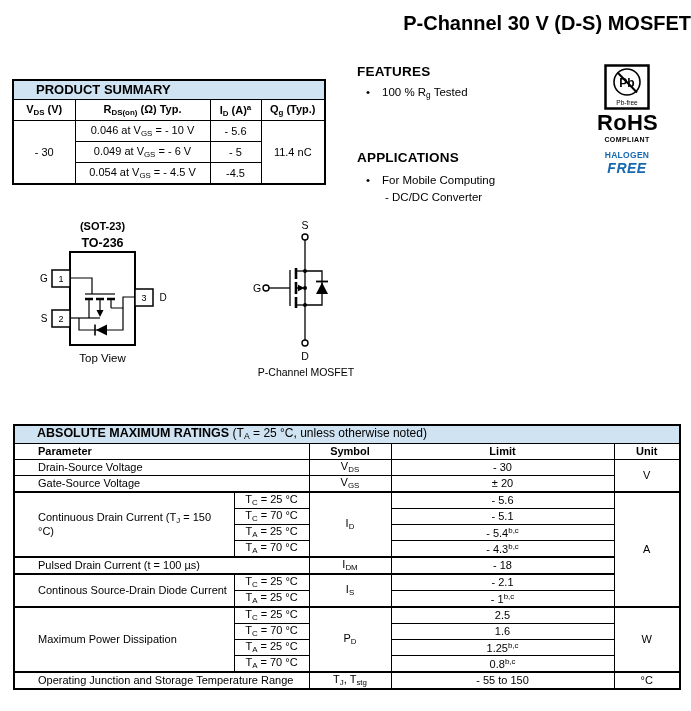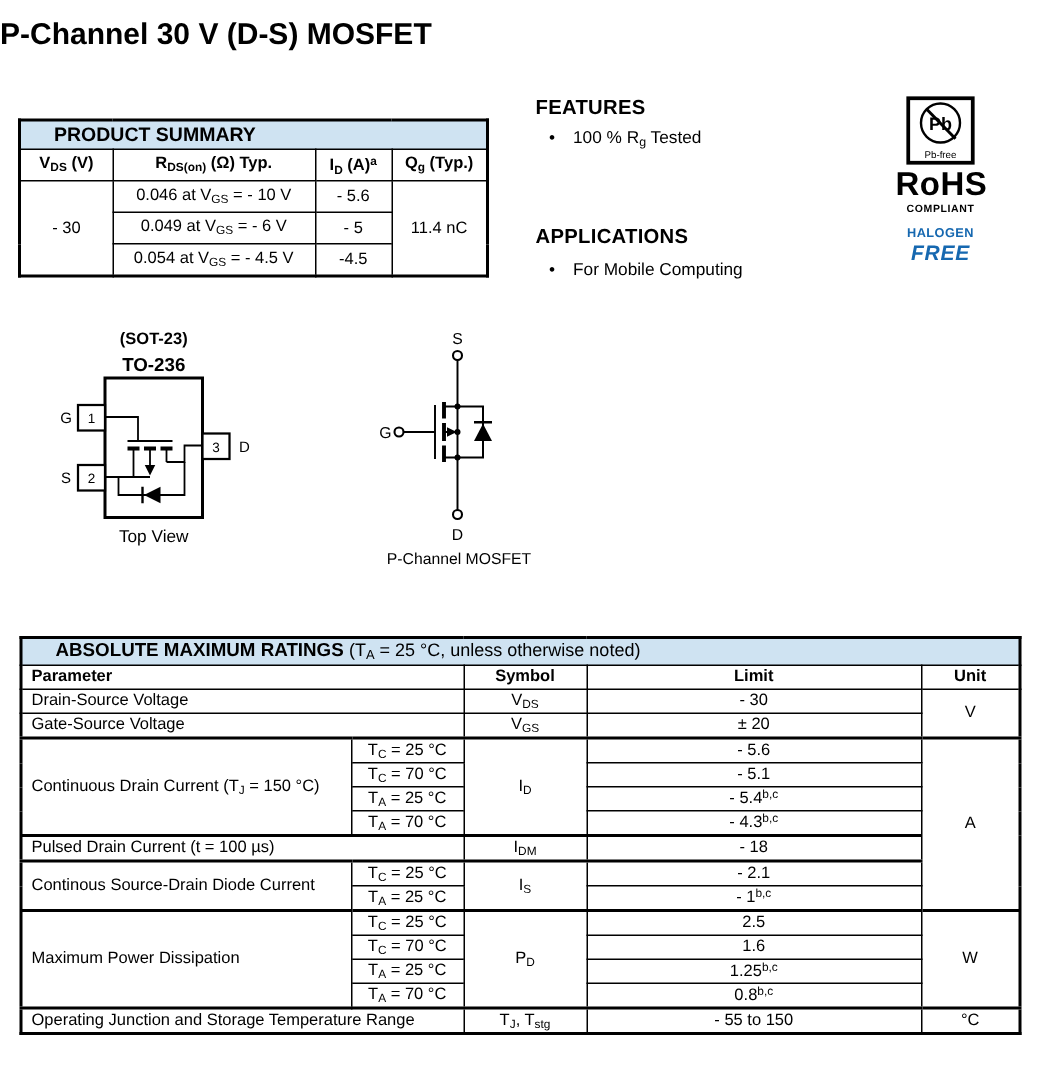--- a/index.html
+++ b/index.html
@@ -2,35 +2,35 @@
 <html style="--header-bg: #cfe3f2; --accent-blue: #1668b0;"><head>
 <meta charset="utf-8">
 <style>
   :root{ --header-bg:#cfe3f2; --accent-blue:#1668b0; }
   html,body{margin:0;padding:0;background:#fff;}
   body{position:relative;width:691px;height:711px;font-family:"Liberation Sans","DejaVu Sans",sans-serif;color:#000;font-size:11px;overflow:hidden;}
   .abs{position:absolute;}
   sub{font-size:72%;vertical-align:-0.28em;letter-spacing:0;}
   sup{font-size:72%;vertical-align:0.45em;}
   
-  .page-title{top:12px;left:0;width:691px;text-align:left;font-size:20px;font-weight:bold;}
+  .page-title{top:12px;left:0;width:691px;text-align:right;font-size:20px;font-weight:bold;}
   
   table{border-collapse:collapse;table-layout:fixed;}
   td{border:1px solid #000;padding:0 4px;text-align:center;vertical-align:middle;font-size:11px;line-height:1.15;}
   .tbar td{background:var(--header-bg);text-align:left;font-weight:bold;font-size:13px;padding-left:22px;}
   .ps{top:79px;left:12px;width:312px;border:2px solid #000;}
   .ps .tbar td{height:18px;}
   .ps .hdr td{font-weight:bold;height:20px;}
   .ps td{height:20px;}
   .amr{top:424px;left:13px;width:666px;border:2px solid #000;}
   .amr .tbar td{height:17px;font-size:12.5px;}
   .amr .tbar .n{font-weight:normal;font-size:12px;}
   .amr .hdr td{font-weight:bold;height:15px;}
   .amr td{height:15px;}
-  .amr td.l{text-align:left;padding-left:6px;}
+  .amr td.l{text-align:left;padding-left:23px;}
   .amr tr.g td{border-top:2px solid #000;}
   
   .sec-head{font-size:13.5px;font-weight:bold;letter-spacing:0.2px;}
   .fl{font-size:11.5px;}
   .fl .li{padding-left:9px;line-height:17px;white-space:nowrap;}
   .fl .blt{display:inline-block;width:16px;}
   .fl .subli{padding-left:28px;line-height:16px;white-space:nowrap;}
   
   .badge{top:64px;left:597px;width:60px;text-align:center;}
   .badge .rohs{font-size:22px;font-weight:bold;margin-top:0;letter-spacing:0.3px;}
@@ -82,20 +82,21 @@
   </table>
 
 <div class="abs sec-head" style="top:64px;left:357px;">FEATURES</div>
 <div class="abs fl" style="top:84px;left:357px;">
   <div class="li"><span class="blt">•</span><span>100 % R<sub>g</sub> Tested</span></div>
 </div>
 
 <div class="abs sec-head" style="top:150px;left:357px;">APPLICATIONS</div>
 <div class="abs fl" style="top:172px;left:357px;">
   <div class="li"><span class="blt">•</span><span>For Mobile Computing</span></div>
+  <div class="subli">- DC/DC Converter</div>
 </div>
 
 <div class="abs badge">
   <svg width="46" height="46" viewBox="0 0 46 46" style="margin:0 auto;">
     <rect x="1.5" y="1.5" width="43" height="43" fill="none" stroke="#000" stroke-width="2.5"></rect>
     <circle cx="23" cy="18" r="13" fill="none" stroke="#000" stroke-width="1.6"></circle>
     <text x="23" y="22.5" text-anchor="middle" font-size="12" font-weight="bold">Pb</text>
     <line x1="13.5" y1="8.5" x2="33" y2="28.5" stroke="#000" stroke-width="2"></line>
     <text x="23" y="41" text-anchor="middle" font-size="6.5">Pb-free</text>
   </svg>

